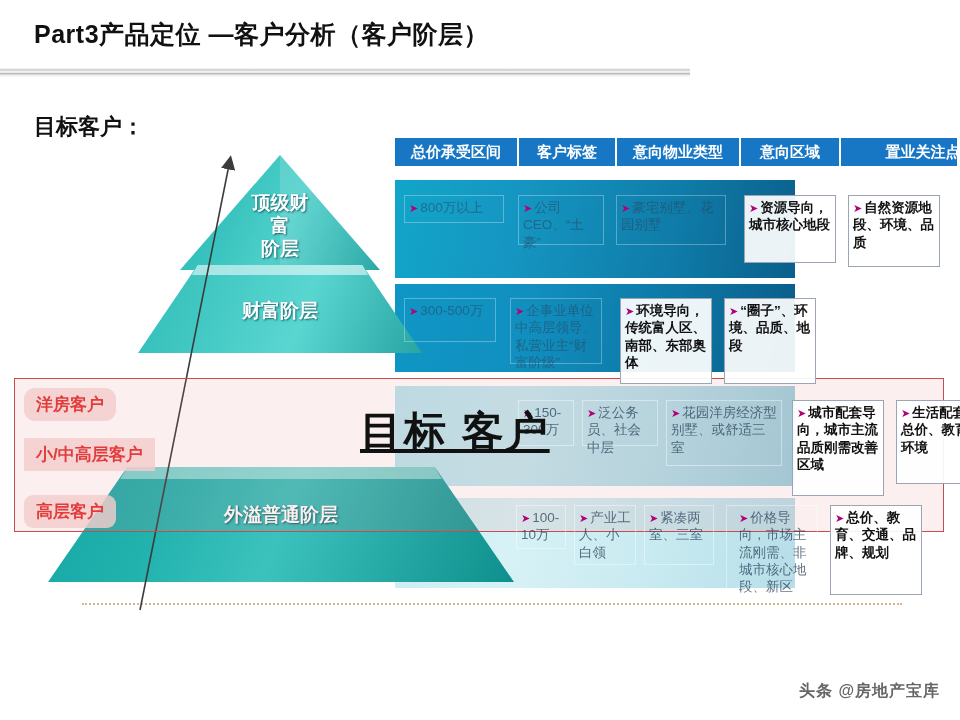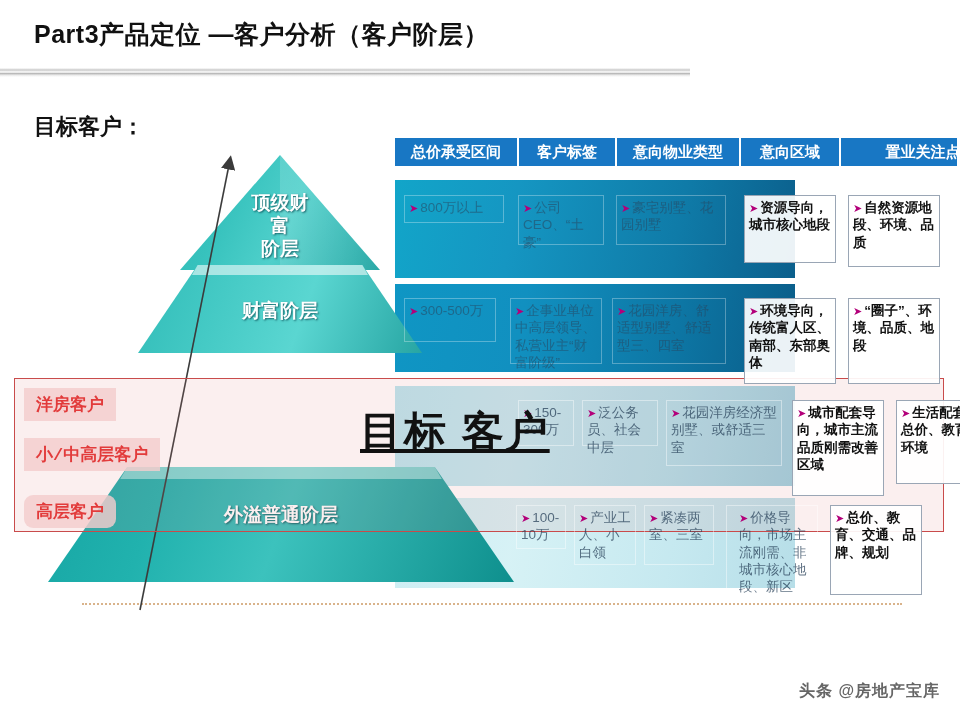--- a/index.html
+++ b/index.html
@@ -98,22 +98,22 @@
   
   #highlight-box{
     position:absolute;left:14px;top:378px;width:928px;height:152px;
     border:1.4px solid #c94b4b;background:rgba(226,130,130,.13);
   }
   .red-tag{
     position:absolute;left:24px;padding:5px 12px;
     background:rgba(243,205,205,.82);
     color:#e23b3b;font-size:17px;font-weight:bold;white-space:nowrap;
   }
-  #tag-0{top:388px;}
-  #tag-1{top:438px;font-family:Liberation Mono, monospace;}
+  #tag-0{top:388px;border-radius:11px;}
+  #tag-1{top:438px;}
   #tag-2{top:495px;border-radius:9px;}
 
   
   #overlay-text{
     position:absolute;left:360px;top:404px;
     font-size:42px;font-weight:bold;color:#111;
     letter-spacing:2px;white-space:pre;text-decoration:underline;
   }
 
   
@@ -218,21 +218,20 @@
     <div class="m-cell faded" style="width:100px;height:28px;"><span class="bullet">➤</span><span>800万以上</span></div>
     <div class="m-cell faded" style="width:86px;height:50px;margin-left:14px;"><span class="bullet">➤</span><span>公司CEO、“土豪”</span></div>
     <div class="m-cell faded" style="width:110px;height:50px;margin-left:12px;"><span class="bullet">➤</span><span>豪宅别墅、花园别墅</span></div>
     <div class="m-cell clear" style="width:92px;height:68px;margin-left:18px;"><span class="bullet">➤</span><span>资源导向，城市核心地段</span></div>
     <div class="m-cell clear" style="width:92px;height:72px;margin-left:12px;"><span class="bullet">➤</span><span>自然资源地段、环境、品质</span></div>
   </div>
 
   <div class="m-row" style="left:404px;top:298px;">
     <div class="m-cell faded" style="width:92px;height:44px;"><span class="bullet">➤</span><span>300-500万</span></div>
     <div class="m-cell faded" style="width:92px;height:66px;margin-left:14px;"><span class="bullet">➤</span><span>企事业单位中高层领导、私营业主“财富阶级”</span></div>
-    <div class="m-cell faded" style="width:114px;height:66px;margin-left:10px;"><span class="bullet">➤</span><span>花园洋房、舒适型别墅、舒适型三、四室</span></div>
     <div class="m-cell clear" style="width:92px;height:86px;margin-left:18px;"><span class="bullet">➤</span><span>环境导向，传统富人区、南部、东部奥体</span></div>
     <div class="m-cell clear" style="width:92px;height:86px;margin-left:12px;"><span class="bullet">➤</span><span>“圈子”、环境、品质、地段</span></div>
   </div>
 
   <div class="m-row" style="left:404px;top:400px;">
     <div class="m-cell semi" style="width:56px;height:46px;margin-left:114px;"><span class="bullet">➤</span><span>150-300万</span></div>
     <div class="m-cell semi" style="width:76px;height:46px;margin-left:8px;"><span class="bullet">➤</span><span>泛公务员、社会中层</span></div>
     <div class="m-cell semi" style="width:116px;height:66px;margin-left:8px;"><span class="bullet">➤</span><span>花园洋房经济型别墅、或舒适三室</span></div>
     <div class="m-cell clear" style="width:92px;height:96px;margin-left:10px;"><span class="bullet">➤</span><span>城市配套导向，城市主流品质刚需改善区域</span></div>
     <div class="m-cell clear" style="width:92px;height:84px;margin-left:12px;"><span class="bullet">➤</span><span>生活配套、总价、教育、环境</span></div>

